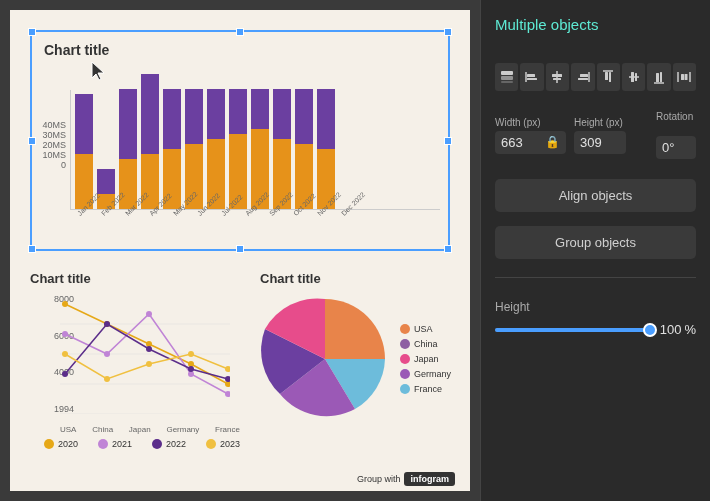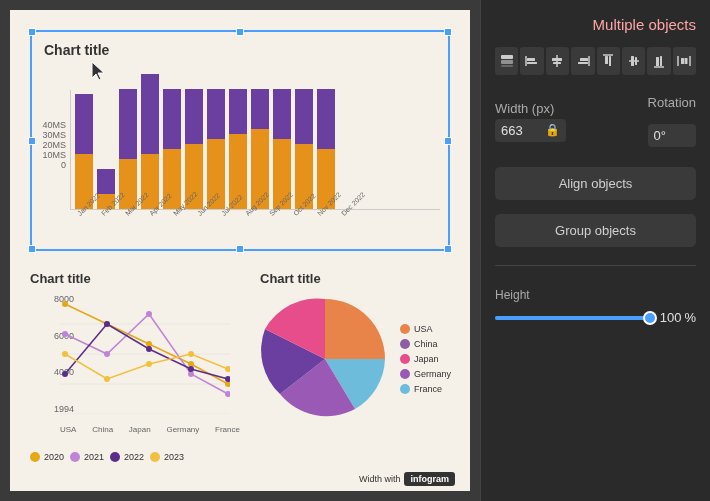--- a/index.html
+++ b/index.html
@@ -88,23 +88,24 @@
 
     .chart-title-small {
       font-size: 13px;
       font-weight: bold;
       color: #333;
       margin-bottom: 8px;
     }
 
     .legend-row {
       display: flex;
-      gap: 6px;
-      margin-top: 18px;
+      gap: 20px;
+      margin-top: 5px;
       flex-wrap: wrap;
+      justify-content: flex-end;
     }
 
     .legend-item {
       display: flex;
       align-items: center;
       gap: 4px;
       font-size: 9px;
       color: #333;
     }
 
@@ -163,24 +164,23 @@
       background: #2a2a2a;
       display: flex;
       flex-direction: column;
       padding: 16px 14px;
       gap: 14px;
       border-left: 1px solid #444;
     }
 
     .panel-title {
       font-size: 15px;
-      color: #fca5a5;
+      color: #5eead4;
       font-weight: 500;
-      margin-bottom: 0;
-      text-align: right;
+      margin-bottom: 16px;
     }
 
     .toolbar-icons {
       display: flex;
       gap: 2px;
       margin-bottom: 6px;
     }
 
     .toolbar-icon-btn {
       width: 30px;
@@ -203,21 +203,21 @@
       margin-bottom: 6px;
     }
 
     .dim-group {
       display: flex;
       flex-direction: column;
       gap: 3px;
     }
 
     .dim-label {
-      font-size: 13px;
+      font-size: 10px;
       color: #aaa;
     }
 
     .dim-input-wrap {
       display: flex;
       align-items: center;
       background: #3a3a3a;
       border-radius: 4px;
       padding: 4px 6px;
       gap: 4px;
@@ -566,21 +566,21 @@
             <div class="legend-item">
               <div class="legend-dot" style="background:#6dbcdb;"></div>
               <span>France</span>
             </div>
           </div>
         </div>
       </div>
     </div>
 
     <div class="infogram-footer">
-      <span>Width with</span>
+      <span>Group with</span>
       <span class="infogram-badge">infogram</span>
     </div>
   </div>
 </div>
 
 <div class="right-panel">
   <div class="panel-title">Multiple objects</div>
 
   <div class="toolbar-icons">
 
@@ -645,20 +645,26 @@
 
   <div class="dimensions-row">
     <div class="dim-group">
       <div class="dim-label">Width (px)</div>
       <div class="dim-input-wrap">
         <input class="dim-input" type="text" value="663" style="">
         <span class="lock-icon">🔒</span>
       </div>
     </div>
 
+    <div class="dim-group">
+      <div class="dim-label">Height (px)</div>
+      <div class="dim-input-wrap">
+        <input class="dim-input" type="text" value="309" style="">
+      </div>
+    </div>
 
     <div class="rotation-group">
       <div class="dim-label">Rotation</div>
       <div class="rotation-input-wrap">
         <input class="rotation-input" type="text" value="0°" style="">
       </div>
     </div>
   </div>
 
   <button class="panel-btn">Align objects</button>

